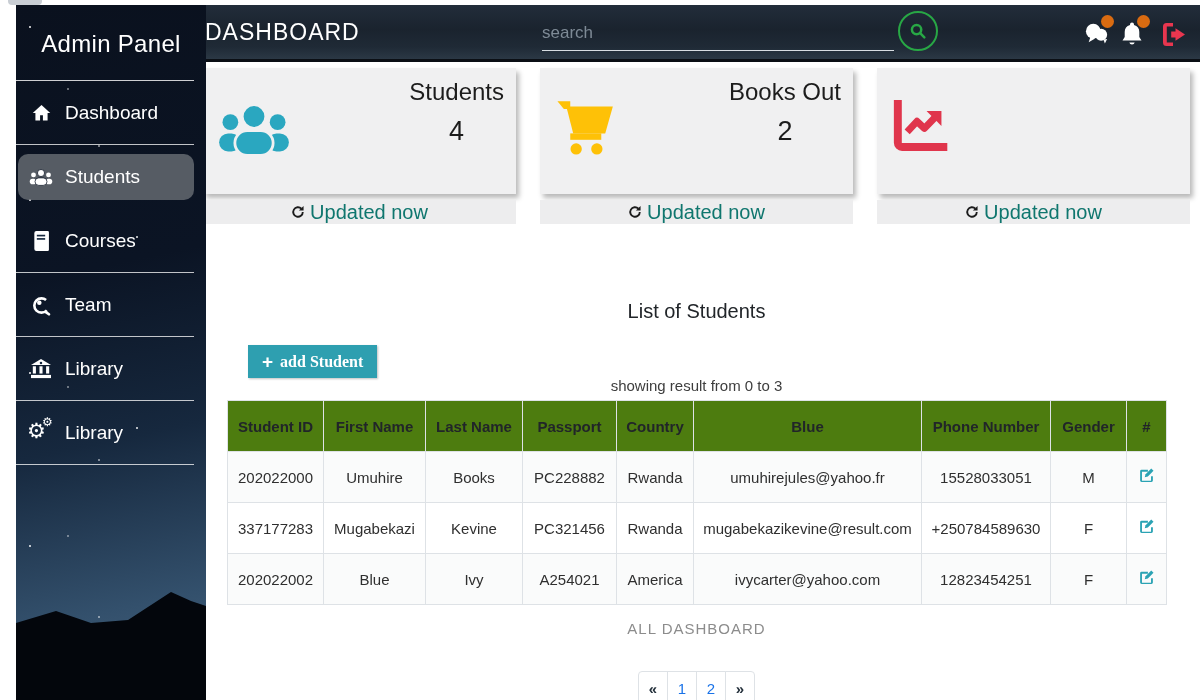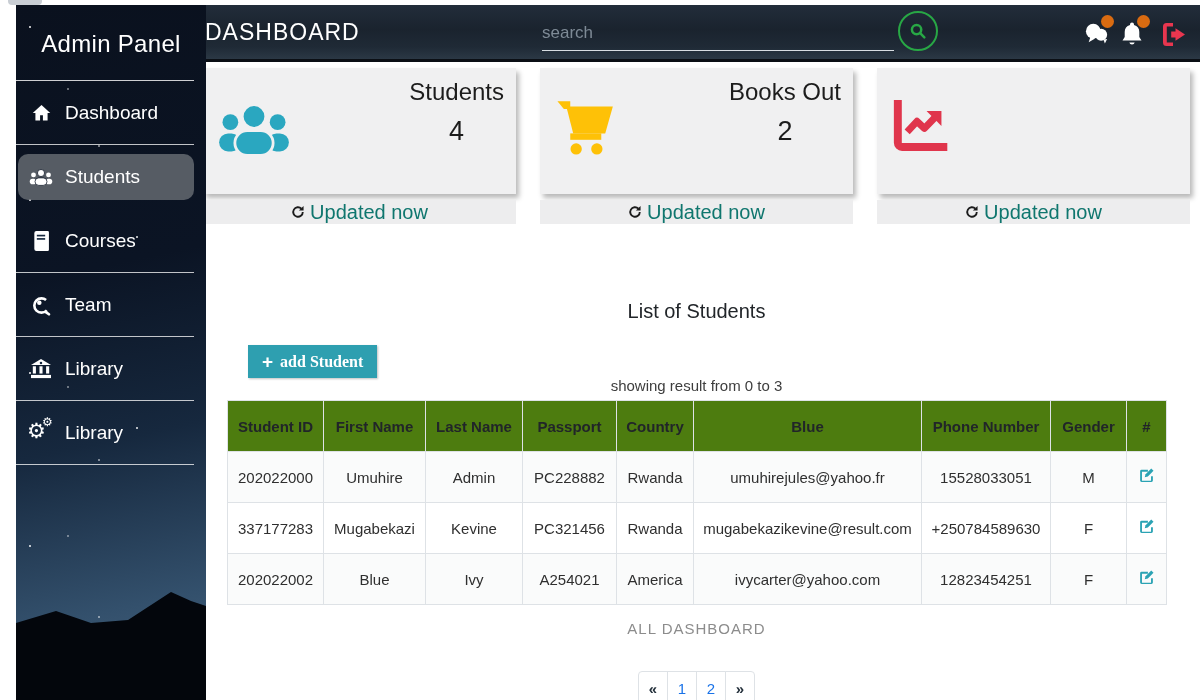--- a/index.html
+++ b/index.html
@@ -323,21 +323,21 @@
         <th>Blue</th>
         <th>Phone Number</th>
         <th>Gender</th>
         <th>#</th>
       </tr>
     </thead>
     <tbody>
       <tr class="striped">
         <td>202022000</td>
         <td>Umuhire</td>
-        <td>Admin</td>
+        <td>Books</td>
         <td>PC228882</td>
         <td>Rwanda</td>
         <td>umuhirejules@yahoo.fr</td>
         <td>15528033051</td>
         <td>M</td>
         <td><span class="edit-ico">
           <svg width="17" height="17" viewBox="0 0 24 24" fill="#2ba3b4">
             <path d="M3 6a2 2 0 0 1 2-2h9v2.6H5.6v12.8h12.8V13H21v6a2 2 0 0 1-2 2H5a2 2 0 0 1-2-2z"></path>
             <path d="M9.5 14.5l1.2-4.4 8-8 3.2 3.2-8 8z"></path>
           </svg></span></td>

